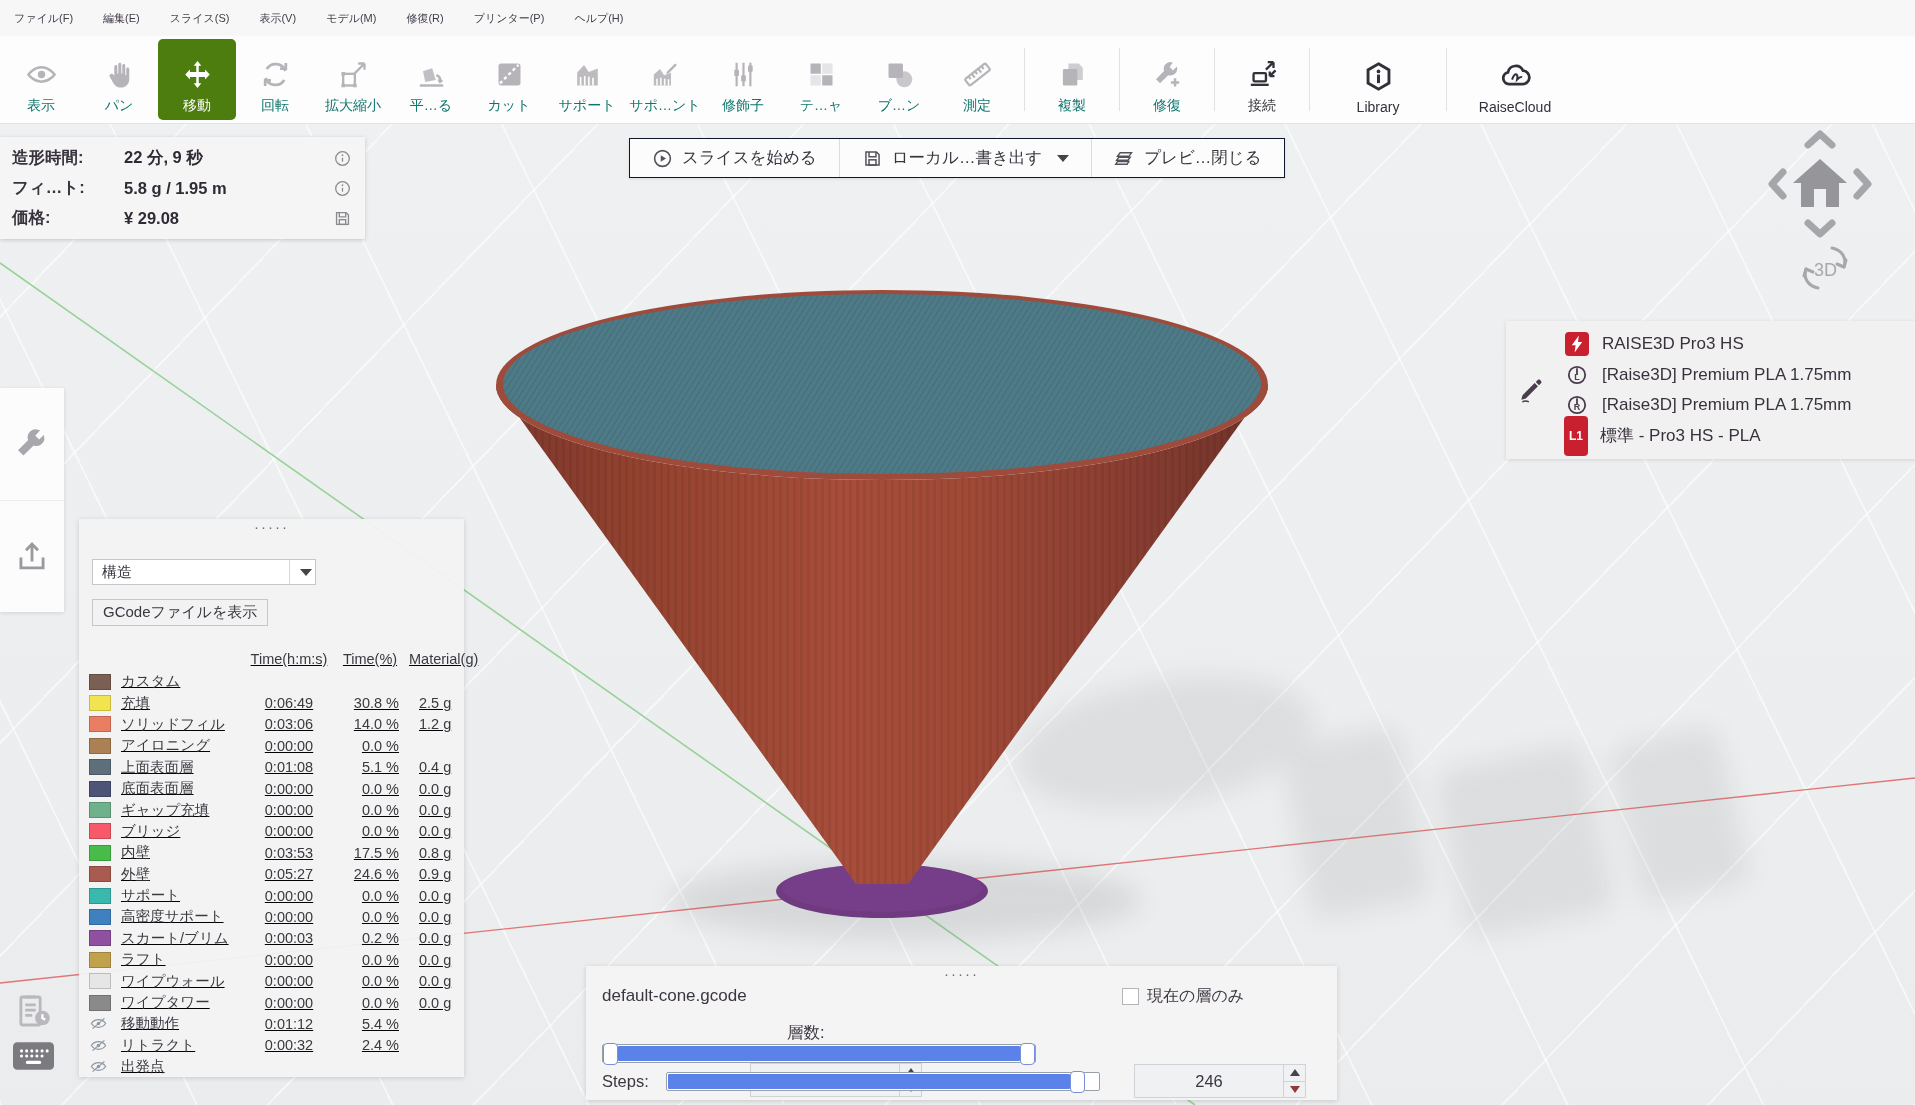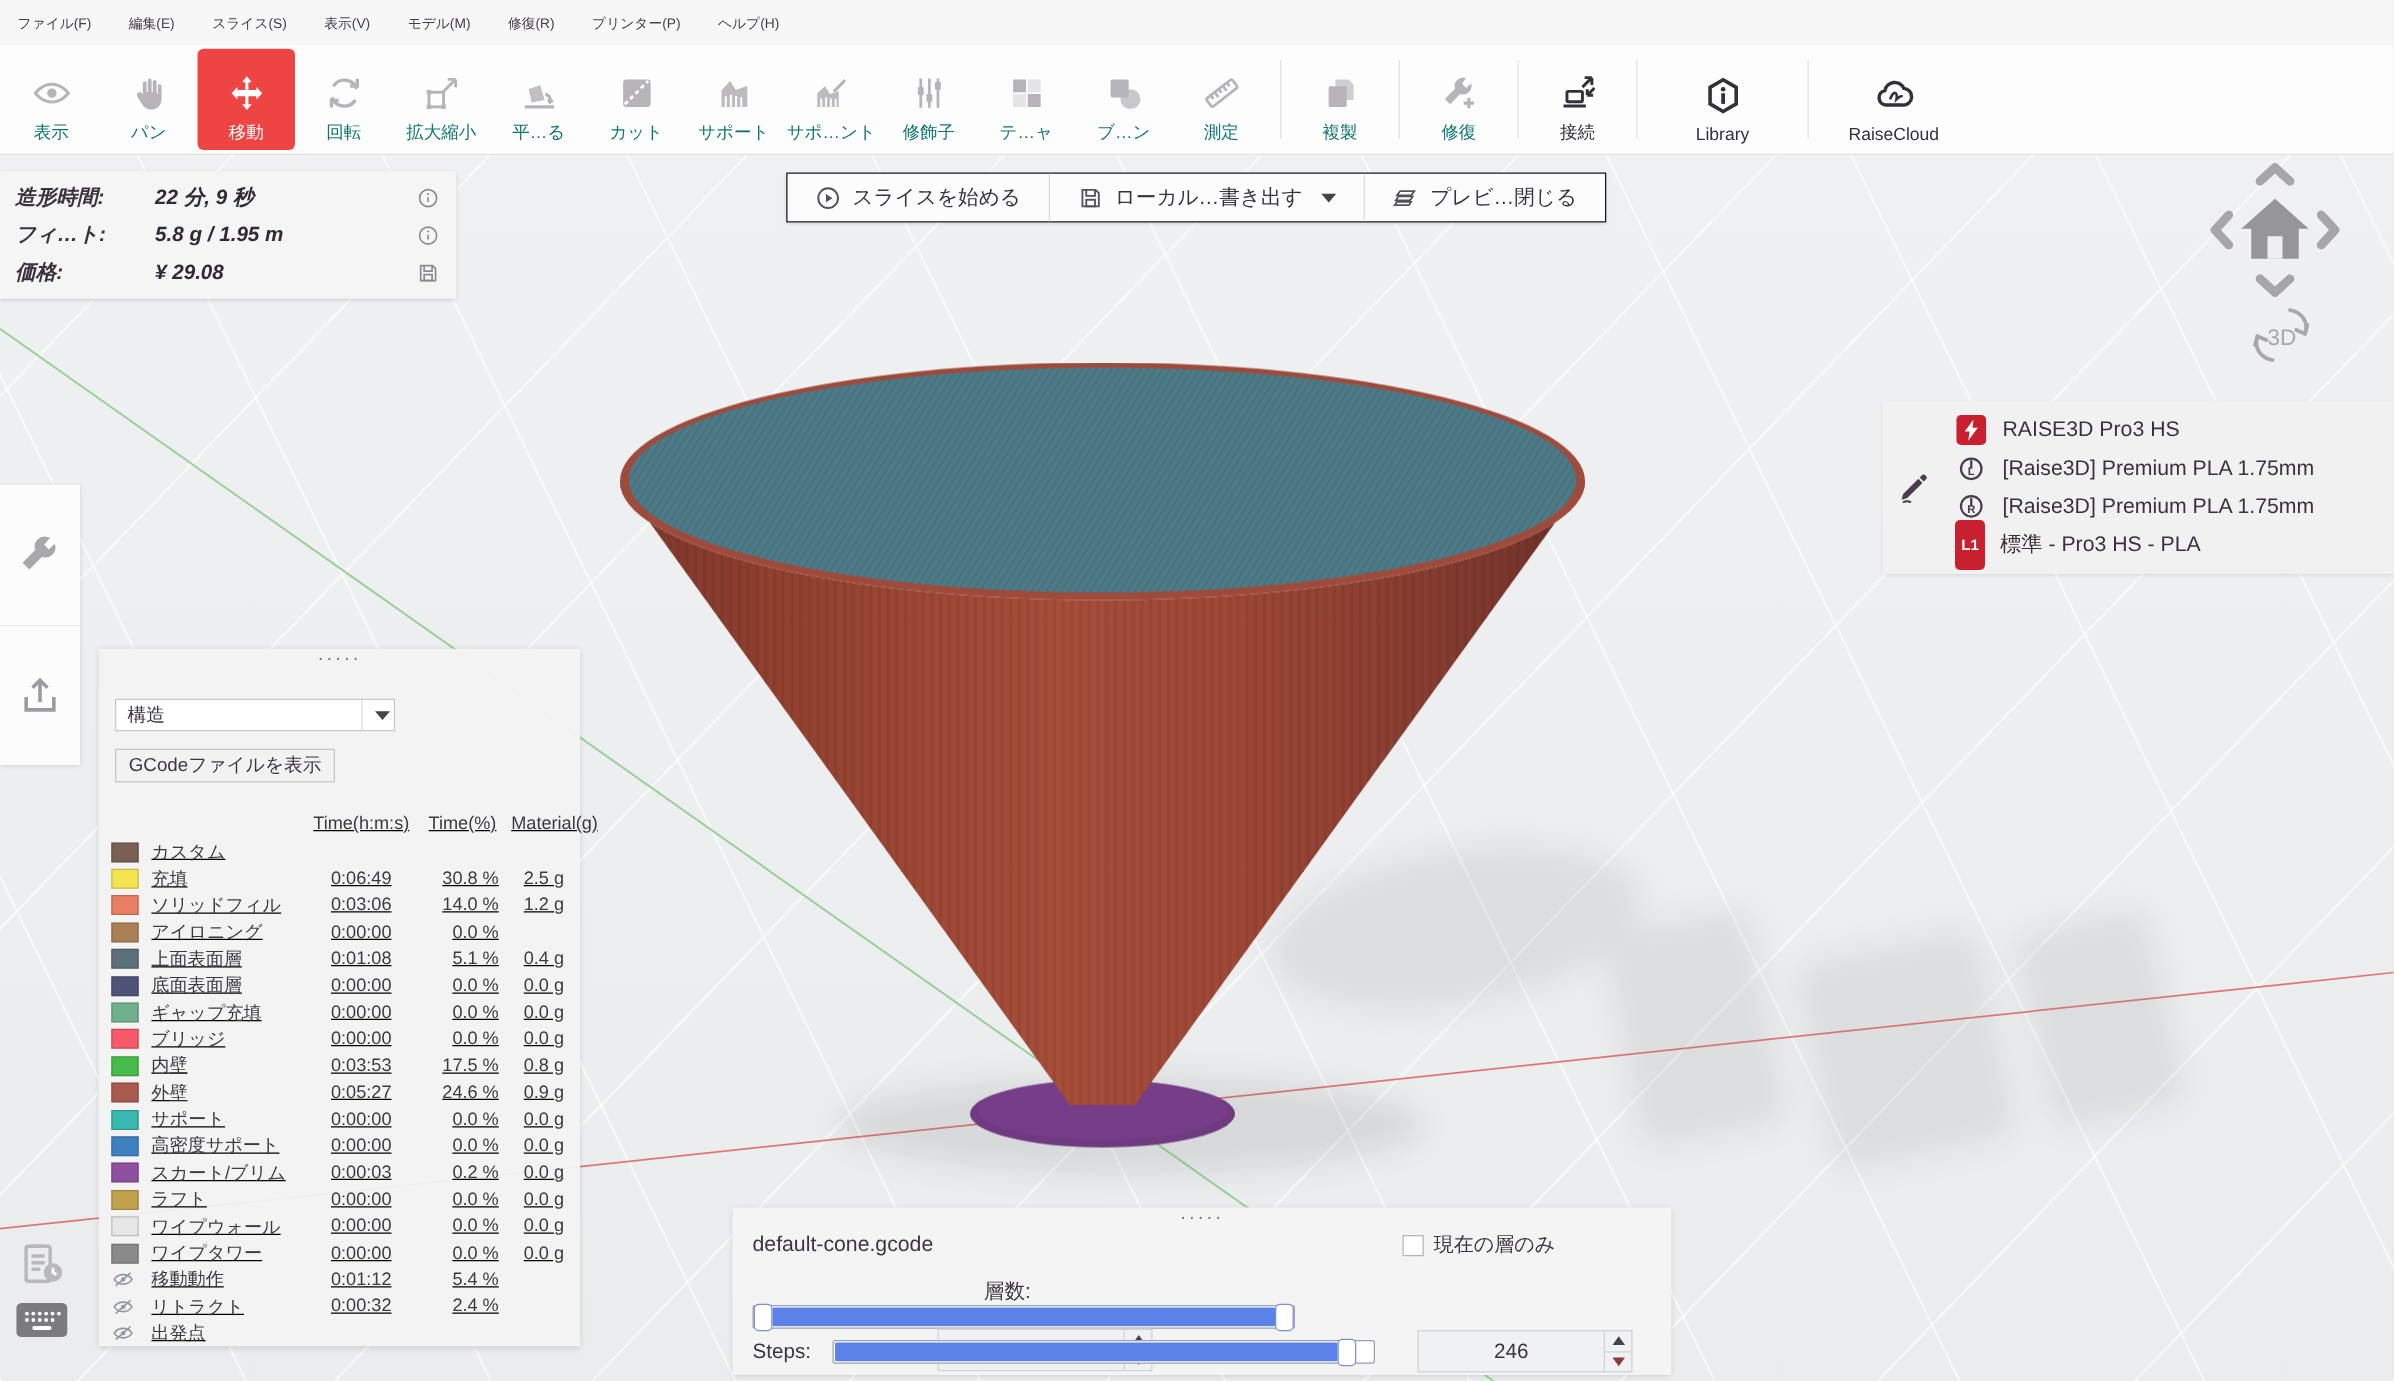--- a/index.html
+++ b/index.html
@@ -11,42 +11,42 @@
     display:flex;align-items:center;padding-left:14px;gap:30px;z-index:30;}
   .menu-item{font-size:11px;color:#443c49;white-space:nowrap;cursor:default;}
 
   
   .toolbar{position:absolute;left:0;top:36px;width:100%;height:88px;background:#fdfdfd;
     border-bottom:1px solid #e3e3e3;display:flex;align-items:stretch;padding-left:2px;z-index:30;}
   .tb-item{width:78px;display:flex;flex-direction:column;align-items:center;justify-content:flex-end;
     padding-bottom:5px;margin:3px 0;border-radius:5px;color:#b6b4b9;}
   .tb-item .tb-label{font-size:14px;color:#0f766e;white-space:nowrap;margin-top:2px;}
   .tb-item.enabled{color:#34303a;} .tb-item.enabled .tb-label{color:#34303a;}
-  .tb-item.active{background:#ef4444;color:#fff;} .tb-item.active .tb-label{color:#fff;}
+  .tb-item.active{background:#4d7c0f;color:#fff;} .tb-item.active .tb-label{color:#fff;}
   .tb-item.wide{width:120px;} 
   .tb-icon{height:42px;display:flex;align-items:center;justify-content:center;}
   .tb-icon svg{width:33px;height:33px;}
   .tb-divider{width:1px;background:#e2e2e2;margin:12px 8px;}
 
   
   .viewport{position:absolute;left:0;top:124px;width:1915px;height:981px;
     background:
       repeating-linear-gradient(64deg, rgba(255,255,255,.55) 0 2px, transparent 2px 176px),
       repeating-linear-gradient(-46deg, rgba(255,255,255,.55) 0 2px, transparent 2px 148px),
       linear-gradient(#eef0f1,#eaeced);
     z-index:1;}
   .scene{position:absolute;left:0;top:-124px;}
 
   .nav-cube{position:absolute;right:37px;top:2px;}
   .nav-3d{position:absolute;right:57px;top:116px;display:flex;align-items:center;color:#a8a8ac;}
   .nav-3d .lbl{font-size:18px;color:#a8a8ac;position:absolute;left:22px;top:20px;}
 
   
   .slice-info{position:absolute;left:0;top:137px;width:365px;background:#f6f5f6;z-index:10;
-    box-shadow:0 1px 4px rgba(0,0,0,.18);padding:6px 0;font-style:italic;}
+    box-shadow:0 1px 4px rgba(0,0,0,.18);padding:6px 0;}
   .si-row{display:flex;align-items:center;height:30px;padding:0 12px;}
   .si-label{width:112px;font-size:16.5px;font-weight:bold;color:#39333e;}
   .si-value{flex:1;font-size:16.5px;font-weight:bold;color:#2f2a34;}
   .si-icon{width:22px;color:#8a8a8e;display:flex;align-items:center;justify-content:center;cursor:pointer;}
   .si-icon svg{width:19px;height:19px;}
 
   
   .top-actions{position:absolute;left:629px;top:138px;height:40px;display:flex;z-index:10;
     background:#fcfcfc;border:1px solid #0f172a;box-shadow:0 1px 3px rgba(0,0,0,.10);}
   .ta-btn{display:flex;align-items:center;gap:9px;padding:0 22px;background:transparent;border:none;

